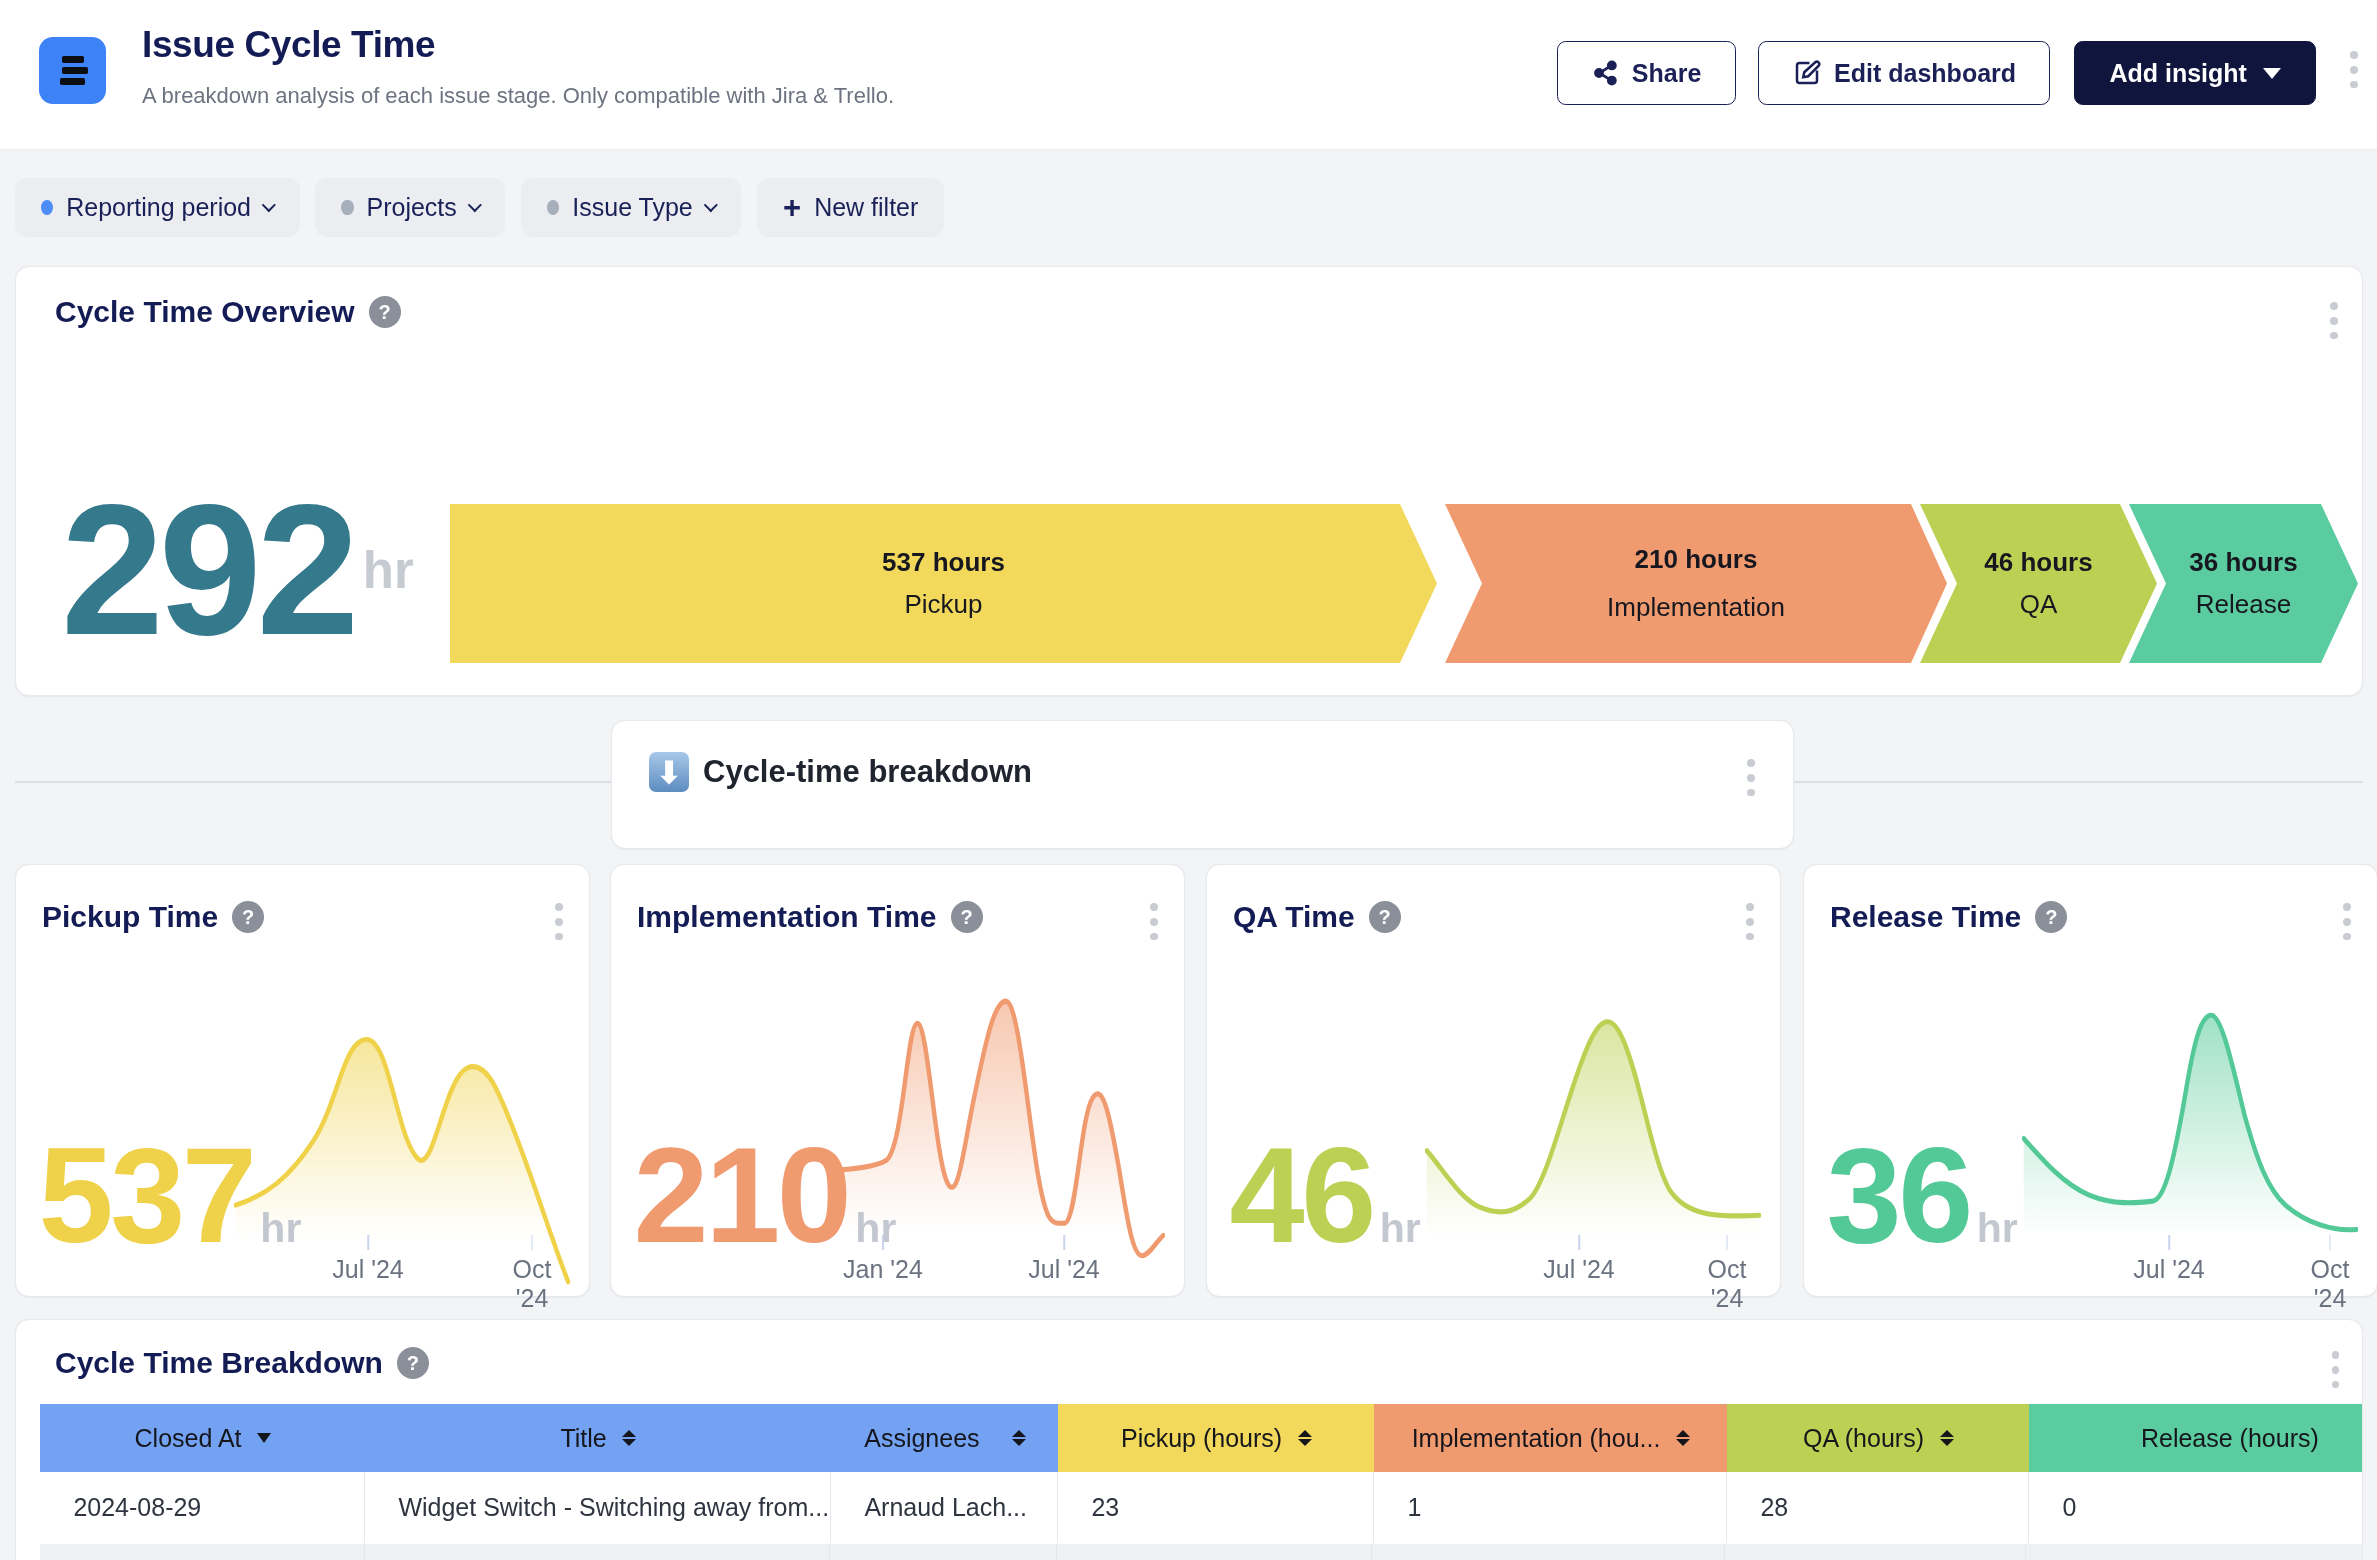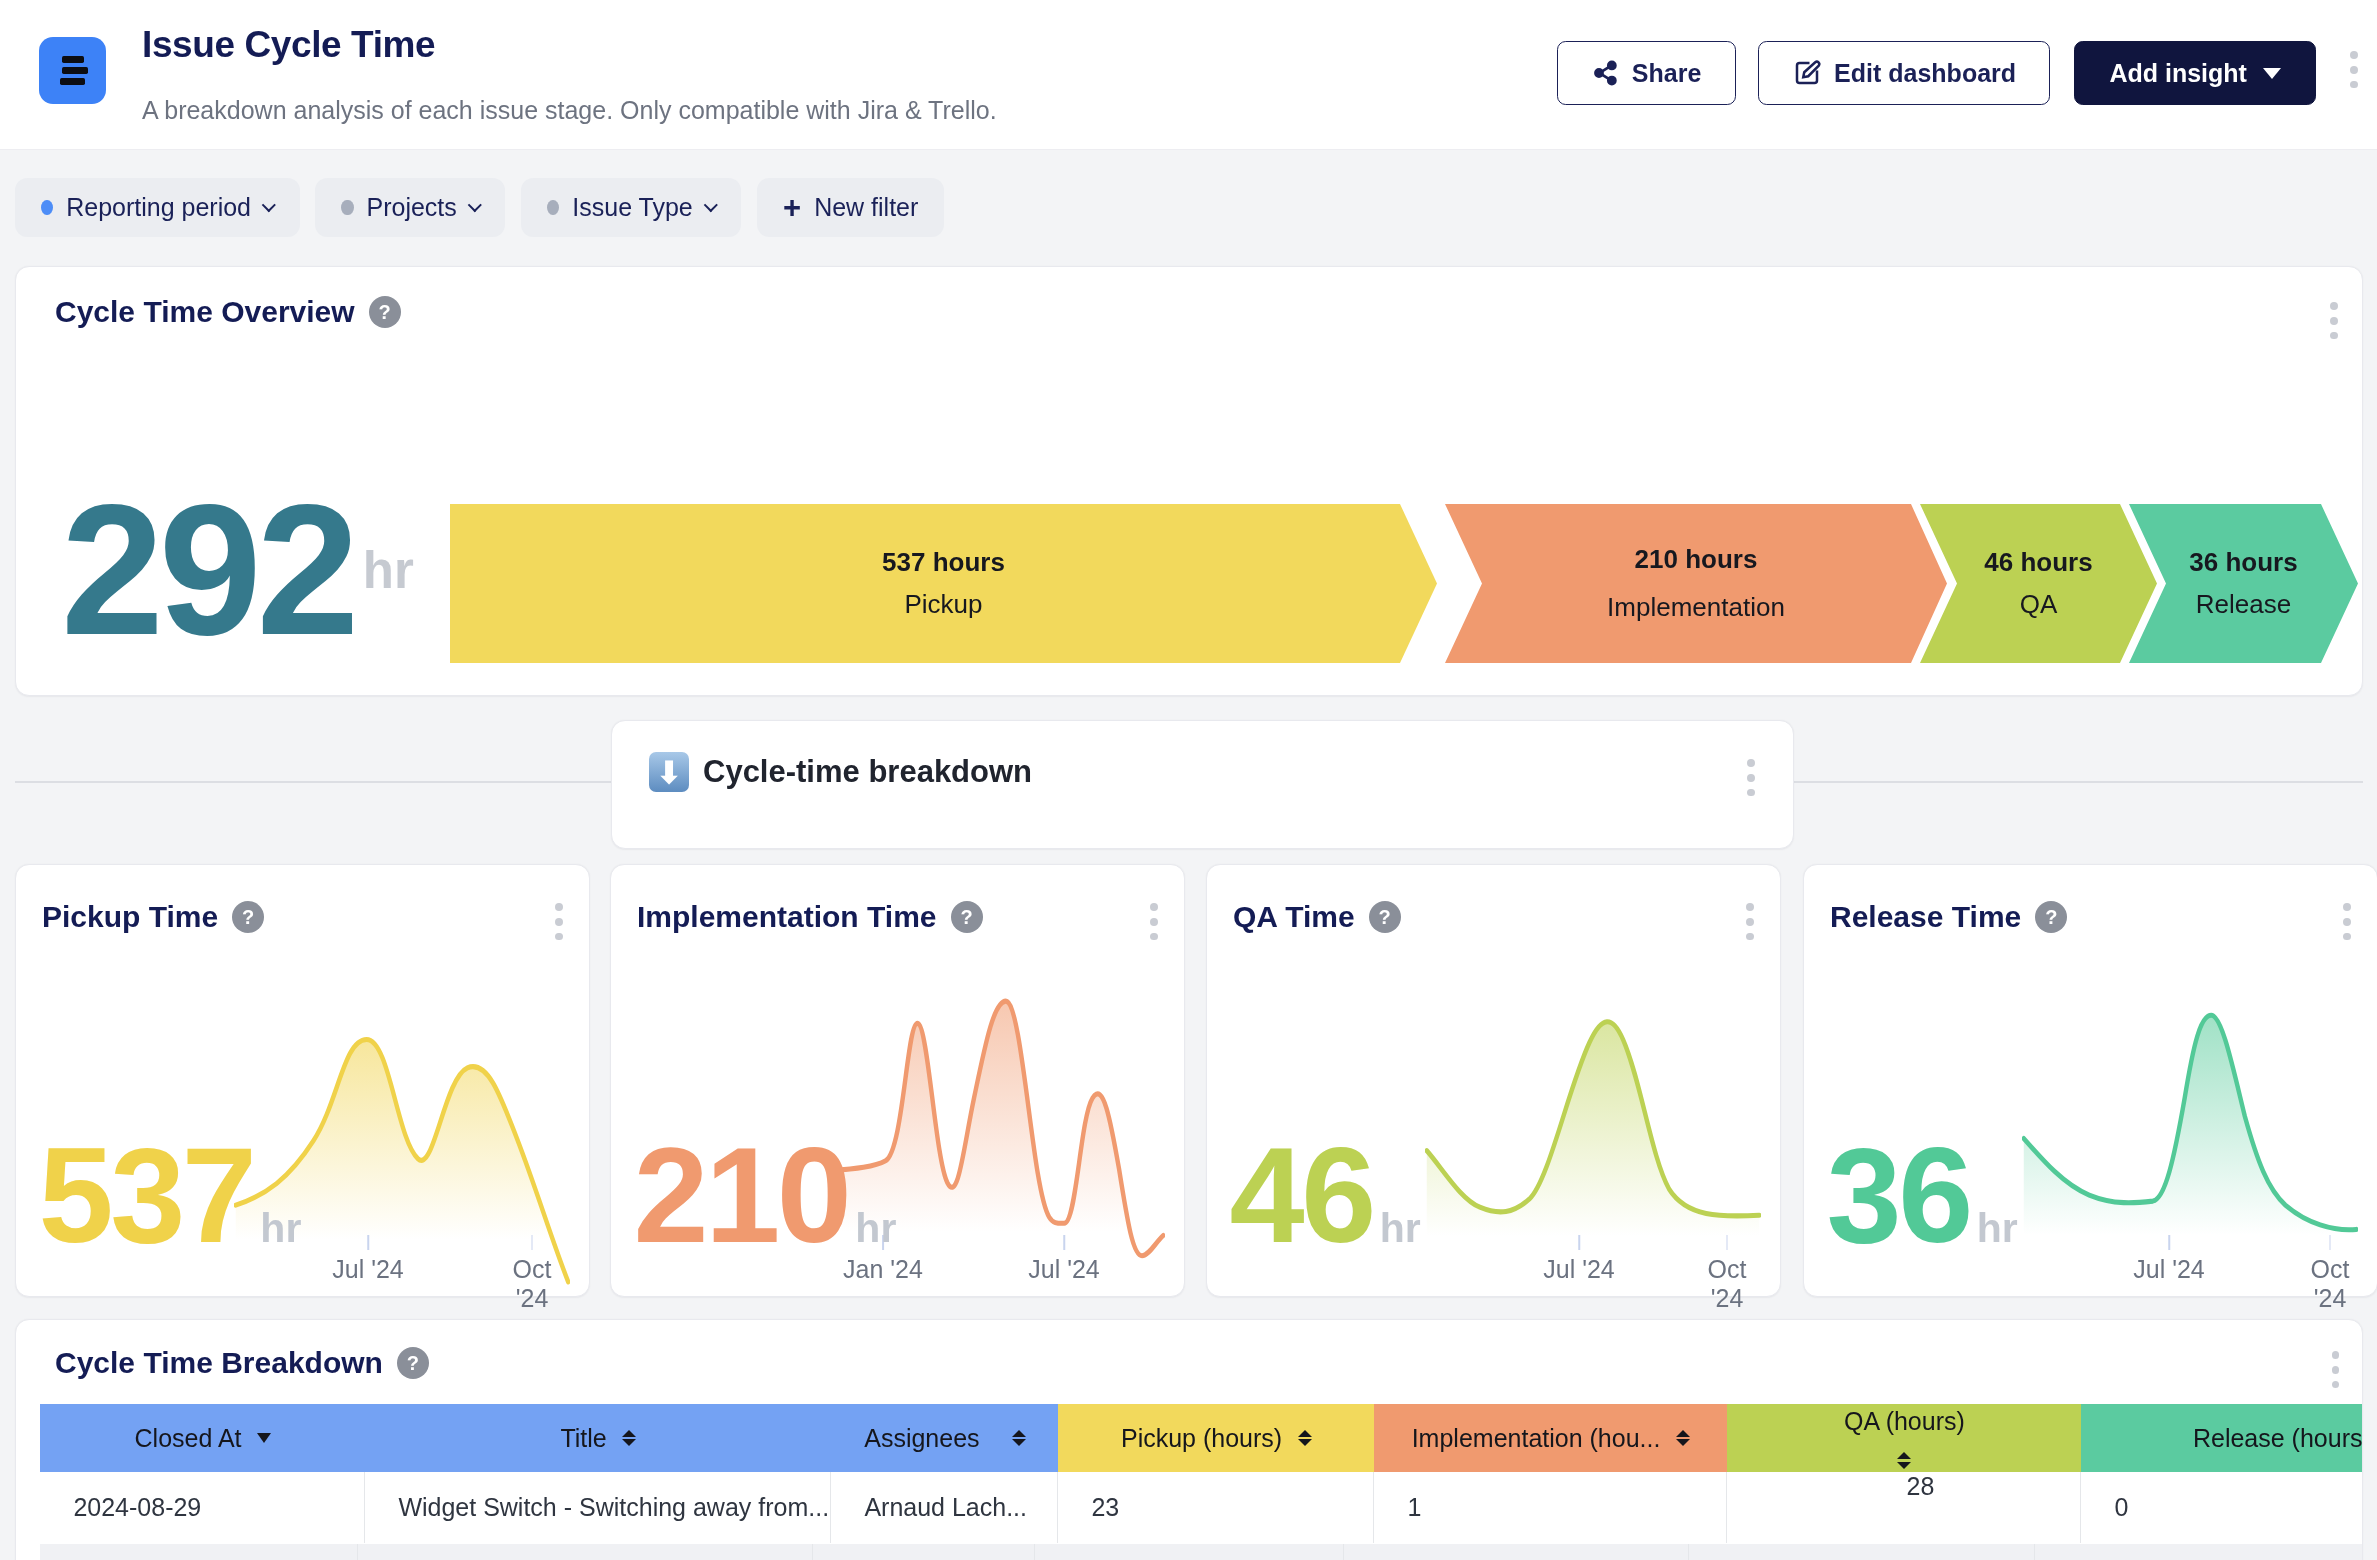--- a/index.html
+++ b/index.html
@@ -9,21 +9,21 @@
     background:#f3f4f6; font-family:"Liberation Sans", sans-serif;
   }
   
   .header { position:absolute; left:0; top:0; width:2377px; height:150px; background:#ffffff; border-bottom:0.9px solid #ededf1; }
   .menu-btn { position:absolute; left:39px; top:37px; width:67px; height:67px; background:#3D82F7; border-radius:14px; display:flex; flex-direction:column; justify-content:center; align-items:center; gap:4.4px; cursor:pointer; }
   .menu-btn i { display:block; height:7px; border-radius:1.7px; background:#0c0d12; }
   .menu-btn i:nth-child(1){ width:22px; }
   .menu-btn i:nth-child(2){ width:26px; margin-left:4.4px; }
   .menu-btn i:nth-child(3){ width:24.4px; }
   .page-title { position:absolute; left:142px; top:24.4px; font-size:37px; font-weight:bold; color:#141c55; letter-spacing:-0.4px; }
-  .page-subtitle { position:absolute; left:142px; top:96px; font-size:25px; color:#6d7380; }
+  .page-subtitle { position:absolute; left:142px; top:83px; font-size:22px; color:#6d7380; }
   .btn { position:absolute; top:41px; height:64px; border:1.7px solid #1b2157; border-radius:8.7px; background:#fff; display:flex; align-items:center; justify-content:center; gap:12.2px; font-size:25px; font-weight:600; color:#1b2157; cursor:pointer; }
   .btn-share { left:1557px; width:179px; }
   .btn-edit  { left:1758px; width:292px; }
   .btn-add   { left:2074px; width:242px; background:#10153e; border-color:#10153e; color:#ffffff; }
   .caret-down { width:0; height:0; border-left:9.6px solid transparent; border-right:9.6px solid transparent; border-top:11.3px solid #ffffff; margin-left:3.5px; }
   .kebab { display:flex; flex-direction:column; gap:7px; cursor:pointer; }
   .kebab i { width:7.8px; height:7.8px; border-radius:50%; background:#c9ccd3; }
   .kebab-header { position:absolute; left:2350px; top:51px; }
   
   .chips { position:absolute; left:15px; top:178px; display:flex; gap:15.7px; }
@@ -75,21 +75,21 @@
   .sort-both { display:flex; flex-direction:column; gap:2.6px; }
   .sort-both i { display:block; width:0; height:0; border-left:7px solid transparent; border-right:7px solid transparent; }
   .sort-both i:first-child { border-bottom:7.8px solid #15161c; }
   .sort-both i:last-child { border-top:7.8px solid #15161c; }
   .trow { position:absolute; left:24.4px; top:152px; height:71px; display:flex; background:#ffffff; }
   .td { display:flex; align-items:center; padding-left:33px; font-size:25px; color:#2f3540; border-right:0.9px solid #e5e7ea; white-space:nowrap; overflow:hidden; }
   .td:last-child { border-right:none; }
   .trow2 { position:absolute; left:24.4px; top:224px; height:52px; width:2386px; background:#f0f1f4; display:flex; }
   .trow2 .td { background:transparent; color:transparent; }
   
-  .c0{width:325px;} .c1{width:466px;} .c2{width:227px;} .c3{width:316px;} .c4{width:353px;} .c5{width:354px;flex-direction:column;} .c6{width:401px;}
+  .c0{width:325px;} .c1{width:466px;} .c2{width:227px;} .c3{width:316px;} .c4{width:353px;} .c5{width:302px;} .c6{width:401px;}
 </style>
 </head>
 <body>
 
 <div id="app">
 
   <div class="header">
     <div class="menu-btn">
         <i></i>
         <i></i>

